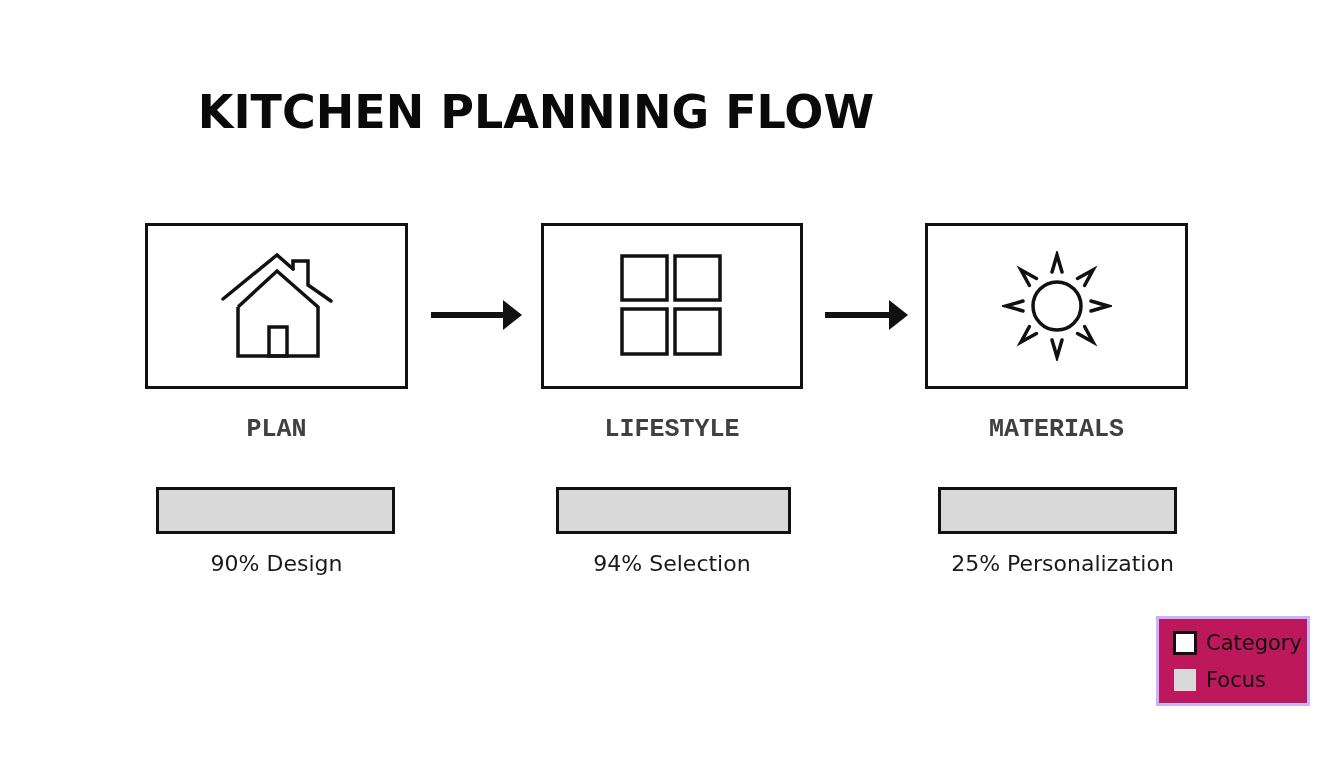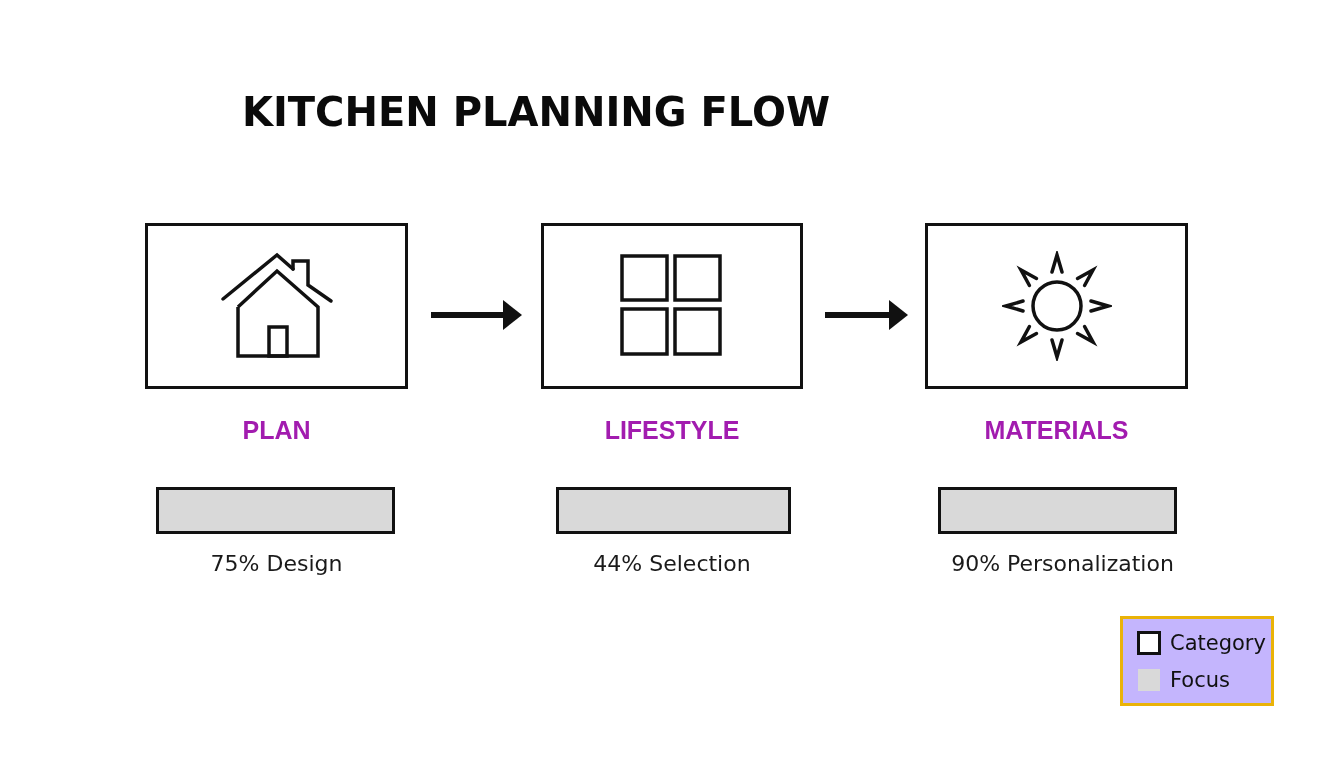--- a/index.html
+++ b/index.html
@@ -16,46 +16,46 @@
       color: #111111;
     }
     .title {
       position: absolute;
       left: 0;
       top: 82px;
       width: 1072px;
       text-align: center;
       font-family: "DejaVu Sans", "Liberation Sans", sans-serif;
       font-weight: bold;
-      font-size: 40px;
+      font-size: 46px;
       letter-spacing: 0px;
       color: #0a0a0a;
       line-height: 60px;
     }
     .stage-box {
       position: absolute;
       top: 223px;
       height: 166px;
       border: 3px solid #111111;
       box-sizing: border-box;
       background: #ffffff;
       display: flex;
       align-items: center;
       justify-content: center;
     }
     .stage-box svg { display: block; }
     .stage-label {
       position: absolute;
       top: 412px;
       text-align: center;
-      font-family: Liberation Sans, sans-serif;
+      font-family: Liberation Mono, monospace;
       font-weight: bold;
       font-size: 25px;
       line-height: 36px;
-      color: #a21caf;
+      color: #404040;
     }
     .focus-bar {
       position: absolute;
       top: 487px;
       height: 47px;
       border: 3px solid #111111;
       box-sizing: border-box;
       background: #d9d9d9;
     }
     .focus-caption {
@@ -67,27 +67,27 @@
       line-height: 32px;
       color: #1a1a1a;
     }
     .arrow {
       position: absolute;
       top: 298px;
       height: 34px;
     }
     .legend {
       position: absolute;
-      left: 1120px;
+      left: 1156px;
       top: 616px;
       width: 154px;
       height: 90px;
-      border: 3px solid #eab308;
+      border: 3px solid #c4b5fd;
       box-sizing: border-box;
-      background: #c4b5fd;
+      background: #be185d;
     }
     .legend-row {
       position: absolute;
       left: 14px;
       display: flex;
       align-items: center;
       font-family: "DejaVu Sans", "Liberation Sans", sans-serif;
       font-size: 21px;
       color: #111111;
     }
@@ -116,38 +116,38 @@
   <div class="stage-box" style="left:145px; width:263px;">
     <svg width="120" height="110" viewBox="0 0 120 110">
       <polyline points="6,48 60,4 76,18" fill="none" stroke="#111" stroke-width="3.5" stroke-linecap="round" stroke-linejoin="miter"></polyline>
       <polyline points="76,18 76,10 91,10 91,34 114,50" fill="none" stroke="#111" stroke-width="3.5" stroke-linecap="round" stroke-linejoin="miter"></polyline>
       <polyline points="21,56 60,20 101,56 101,105 21,105 21,56" fill="none" stroke="#111" stroke-width="3.5" stroke-linejoin="miter"></polyline>
       <rect x="52" y="76" width="18" height="29" fill="none" stroke="#111" stroke-width="3.5"></rect>
     </svg>
   </div>
   <div class="stage-label" style="left:145px; width:263px;">PLAN</div>
   <div class="focus-bar" style="left:156px; width:239px;"></div>
-  <div class="focus-caption" style="left:145px; width:263px;">75% Design</div>
+  <div class="focus-caption" style="left:145px; width:263px;">90% Design</div>
 
   <svg class="arrow" style="left:430px;" width="94" height="34" viewBox="0 0 94 34">
     <rect x="1" y="14" width="74" height="6" fill="#111"></rect>
     <polygon points="73,2 92,17 73,32" fill="#111"></polygon>
   </svg>
 
   <div class="stage-box" style="left:541px; width:262px;">
     <svg width="104" height="104" viewBox="0 0 104 104">
       <rect x="2" y="2" width="45" height="44" fill="none" stroke="#111" stroke-width="3.5"></rect>
       <rect x="55" y="2" width="45" height="44" fill="none" stroke="#111" stroke-width="3.5"></rect>
       <rect x="2" y="55" width="45" height="45" fill="none" stroke="#111" stroke-width="3.5"></rect>
       <rect x="55" y="55" width="45" height="45" fill="none" stroke="#111" stroke-width="3.5"></rect>
     </svg>
   </div>
   <div class="stage-label" style="left:541px; width:262px;">LIFESTYLE</div>
   <div class="focus-bar" style="left:556px; width:235px;"></div>
-  <div class="focus-caption" style="left:541px; width:262px;">44% Selection</div>
+  <div class="focus-caption" style="left:541px; width:262px;">94% Selection</div>
 
   <svg class="arrow" style="left:824px;" width="86" height="34" viewBox="0 0 86 34">
     <rect x="1" y="14" width="66" height="6" fill="#111"></rect>
     <polygon points="65,2 84,17 65,32" fill="#111"></polygon>
   </svg>
 
   <div class="stage-box" style="left:925px; width:263px;">
     <svg width="110" height="110" viewBox="-55 -55 110 110">
       <circle cx="0" cy="0" r="24" fill="none" stroke="#111" stroke-width="3.5"></circle>
       <g fill="none" stroke="#111" stroke-width="3.5" stroke-linecap="round" stroke-linejoin="miter">
@@ -159,21 +159,21 @@
           <polyline points="-5,-34 0,-51 5,-34"></polyline>
           <polyline points="-5,34 0,51 5,34"></polyline>
           <polyline points="-34,-5 -51,0 -34,5"></polyline>
           <polyline points="34,-5 51,0 34,5"></polyline>
         </g>
       </g>
     </svg>
   </div>
   <div class="stage-label" style="left:925px; width:263px;">MATERIALS</div>
   <div class="focus-bar" style="left:938px; width:239px;"></div>
-  <div class="focus-caption" style="left:917px; width:291px;">90% Personalization</div>
+  <div class="focus-caption" style="left:917px; width:291px;">25% Personalization</div>
 
   <div class="legend">
     <div class="legend-row" style="top:12px;">
       <span class="legend-swatch-cat"></span>
       <span>Category</span>
     </div>
     <div class="legend-row" style="top:49px;">
       <span class="legend-swatch-focus"></span>
       <span>Focus</span>
     </div>

